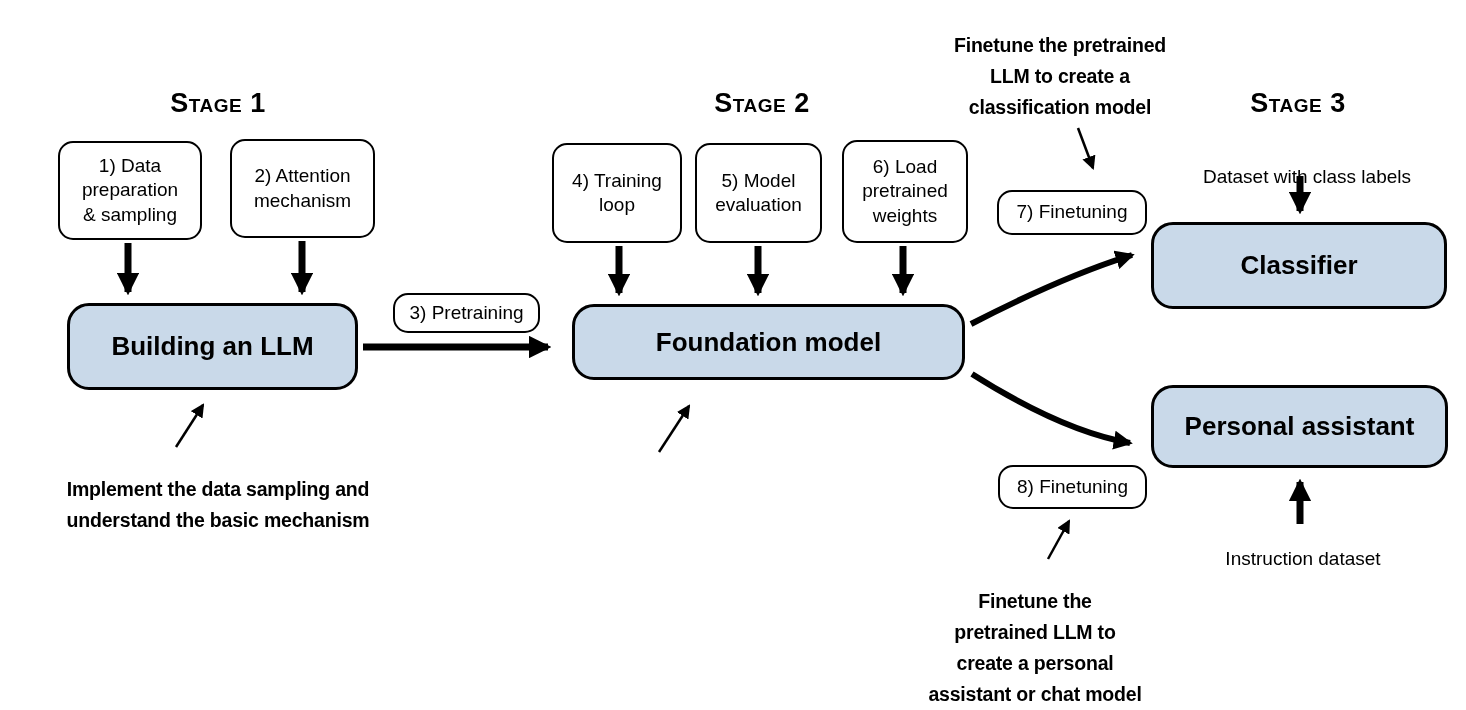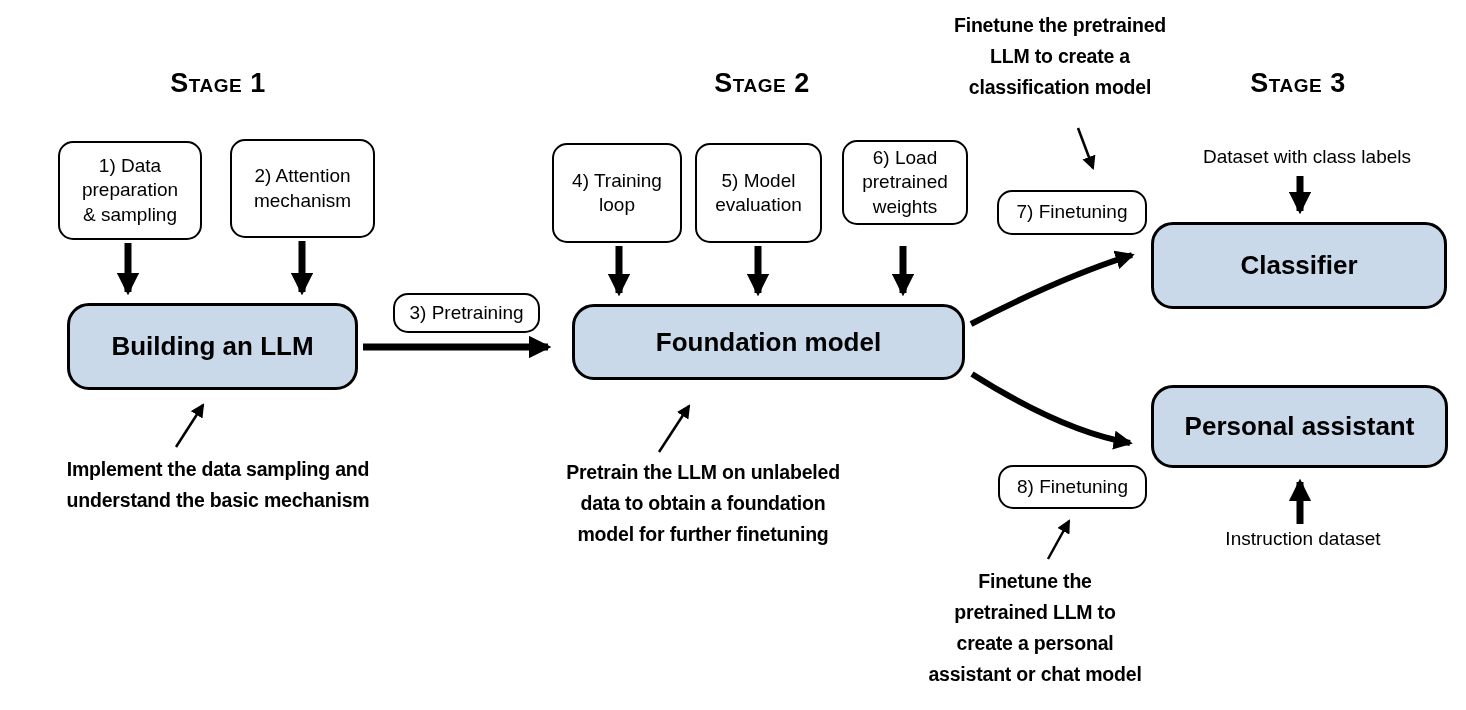--- a/index.html
+++ b/index.html
@@ -6,21 +6,21 @@
   #canvas {
     position: relative;
     width: 1466px;
     height: 710px;
     background: #ffffff;
     font-family: "Liberation Sans", sans-serif;
     color: #000;
     overflow: hidden;
   }
   .abs { position: absolute; }
-  .centered { transform: translateX(-50%); }
+  .centered { transform: translateX(-50%); margin-top: 20px; }
 
   .stage-title {
     font-variant: small-caps;
     font-weight: 700;
     font-size: 27px;
     letter-spacing: 0.5px;
     white-space: nowrap;
     text-align: center;
   }
 
@@ -112,40 +112,37 @@
 &amp; sampling</div>
   <div class="abs stepbox" style="left:230px; top:139px; width:145px; height:99px;">2) Attention
 mechanism</div>
 
   <div class="abs stepbox" style="left:393px; top:293px; width:147px; height:40px;">3) Pretraining</div>
 
   <div class="abs stepbox" style="left:552px; top:143px; width:130px; height:100px;">4) Training
 loop</div>
   <div class="abs stepbox" style="left:695px; top:143px; width:127px; height:100px;">5) Model
 evaluation</div>
-  <div class="abs stepbox" style="left:842px; top:140px; width:126px; height:85px;">6) Load
+  <div class="abs stepbox" style="left:842px; top:140px; width:126px; height:103px;">6) Load
 pretrained
 weights</div>
 
   <div class="abs stepbox" style="left:997px; top:190px; width:150px; height:45px;">7) Finetuning</div>
   <div class="abs stepbox" style="left:998px; top:465px; width:149px; height:44px;">8) Finetuning</div>
 
   <div class="abs bigbox" style="left: 67px; top: 303px; width: 291px; height: 87px; background: rgb(201, 217, 233);">Building an LLM</div>
   <div class="abs bigbox" style="left: 572px; top: 304px; width: 393px; height: 76px; background: rgb(201, 217, 233);">Foundation model</div>
   <div class="abs bigbox" style="left: 1151px; top: 385px; width: 297px; height: 83px; background: rgb(201, 217, 233);">Personal assistant</div>
   <div class="abs bigbox" style="left: 1151px; top: 222px; width: 296px; height: 87px; background: rgb(201, 217, 233);">Classifier</div>
 
   <div class="abs centered plain-label" style="left:1307px; top:146px;">Dataset with class labels</div>
   <div class="abs centered plain-label" style="left:1303px; top:528px;">Instruction dataset</div>
 
   <div class="abs centered annotation" style="left:218px; top:454px;">Implement the data sampling and
 understand the basic mechanism</div>
-  <div class="abs centered annotation" style="left:703px; top:457px;">Pretrain the LLM on unlabeled
-data to obtain a foundation
-model for further finetuning</div>
   <div class="abs centered annotation" style="left:1060px; top:10px;">Finetune the pretrained
 LLM to create a
 classification model</div>
   <div class="abs centered annotation" style="left:1035px; top:566px;">Finetune the
 pretrained LLM to
 create a personal
 assistant or chat model</div>
 
 </div>
 

